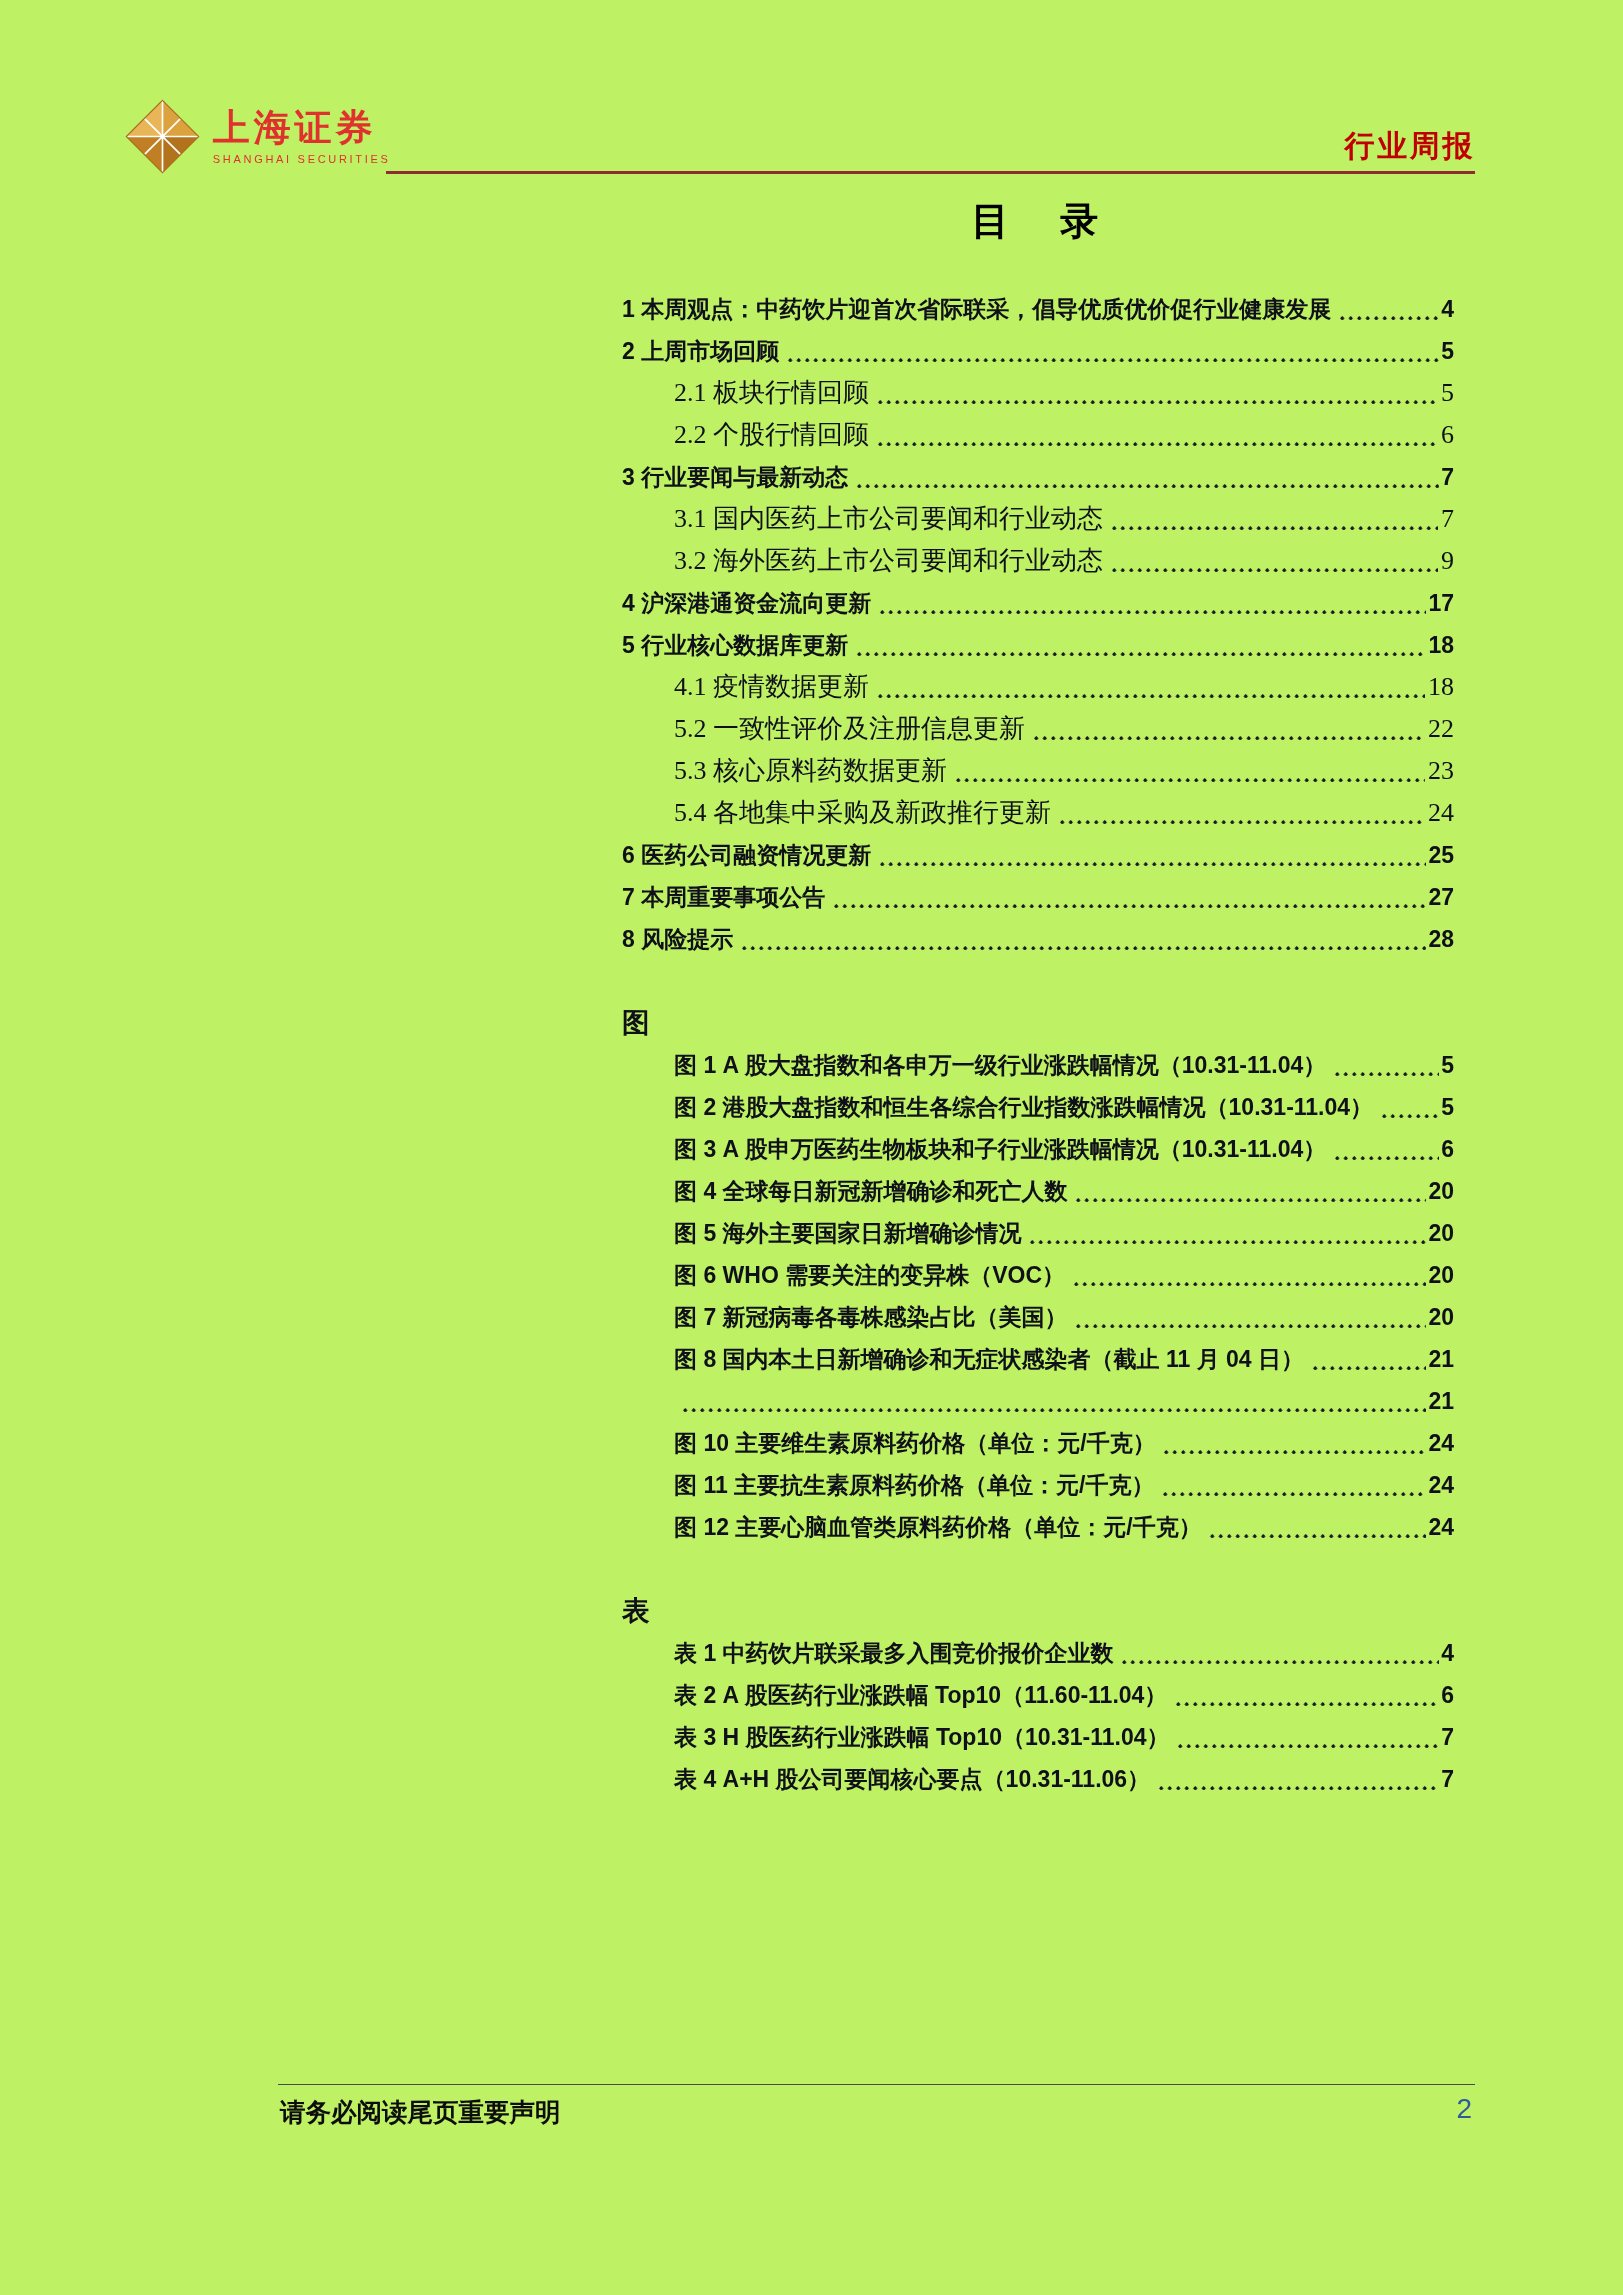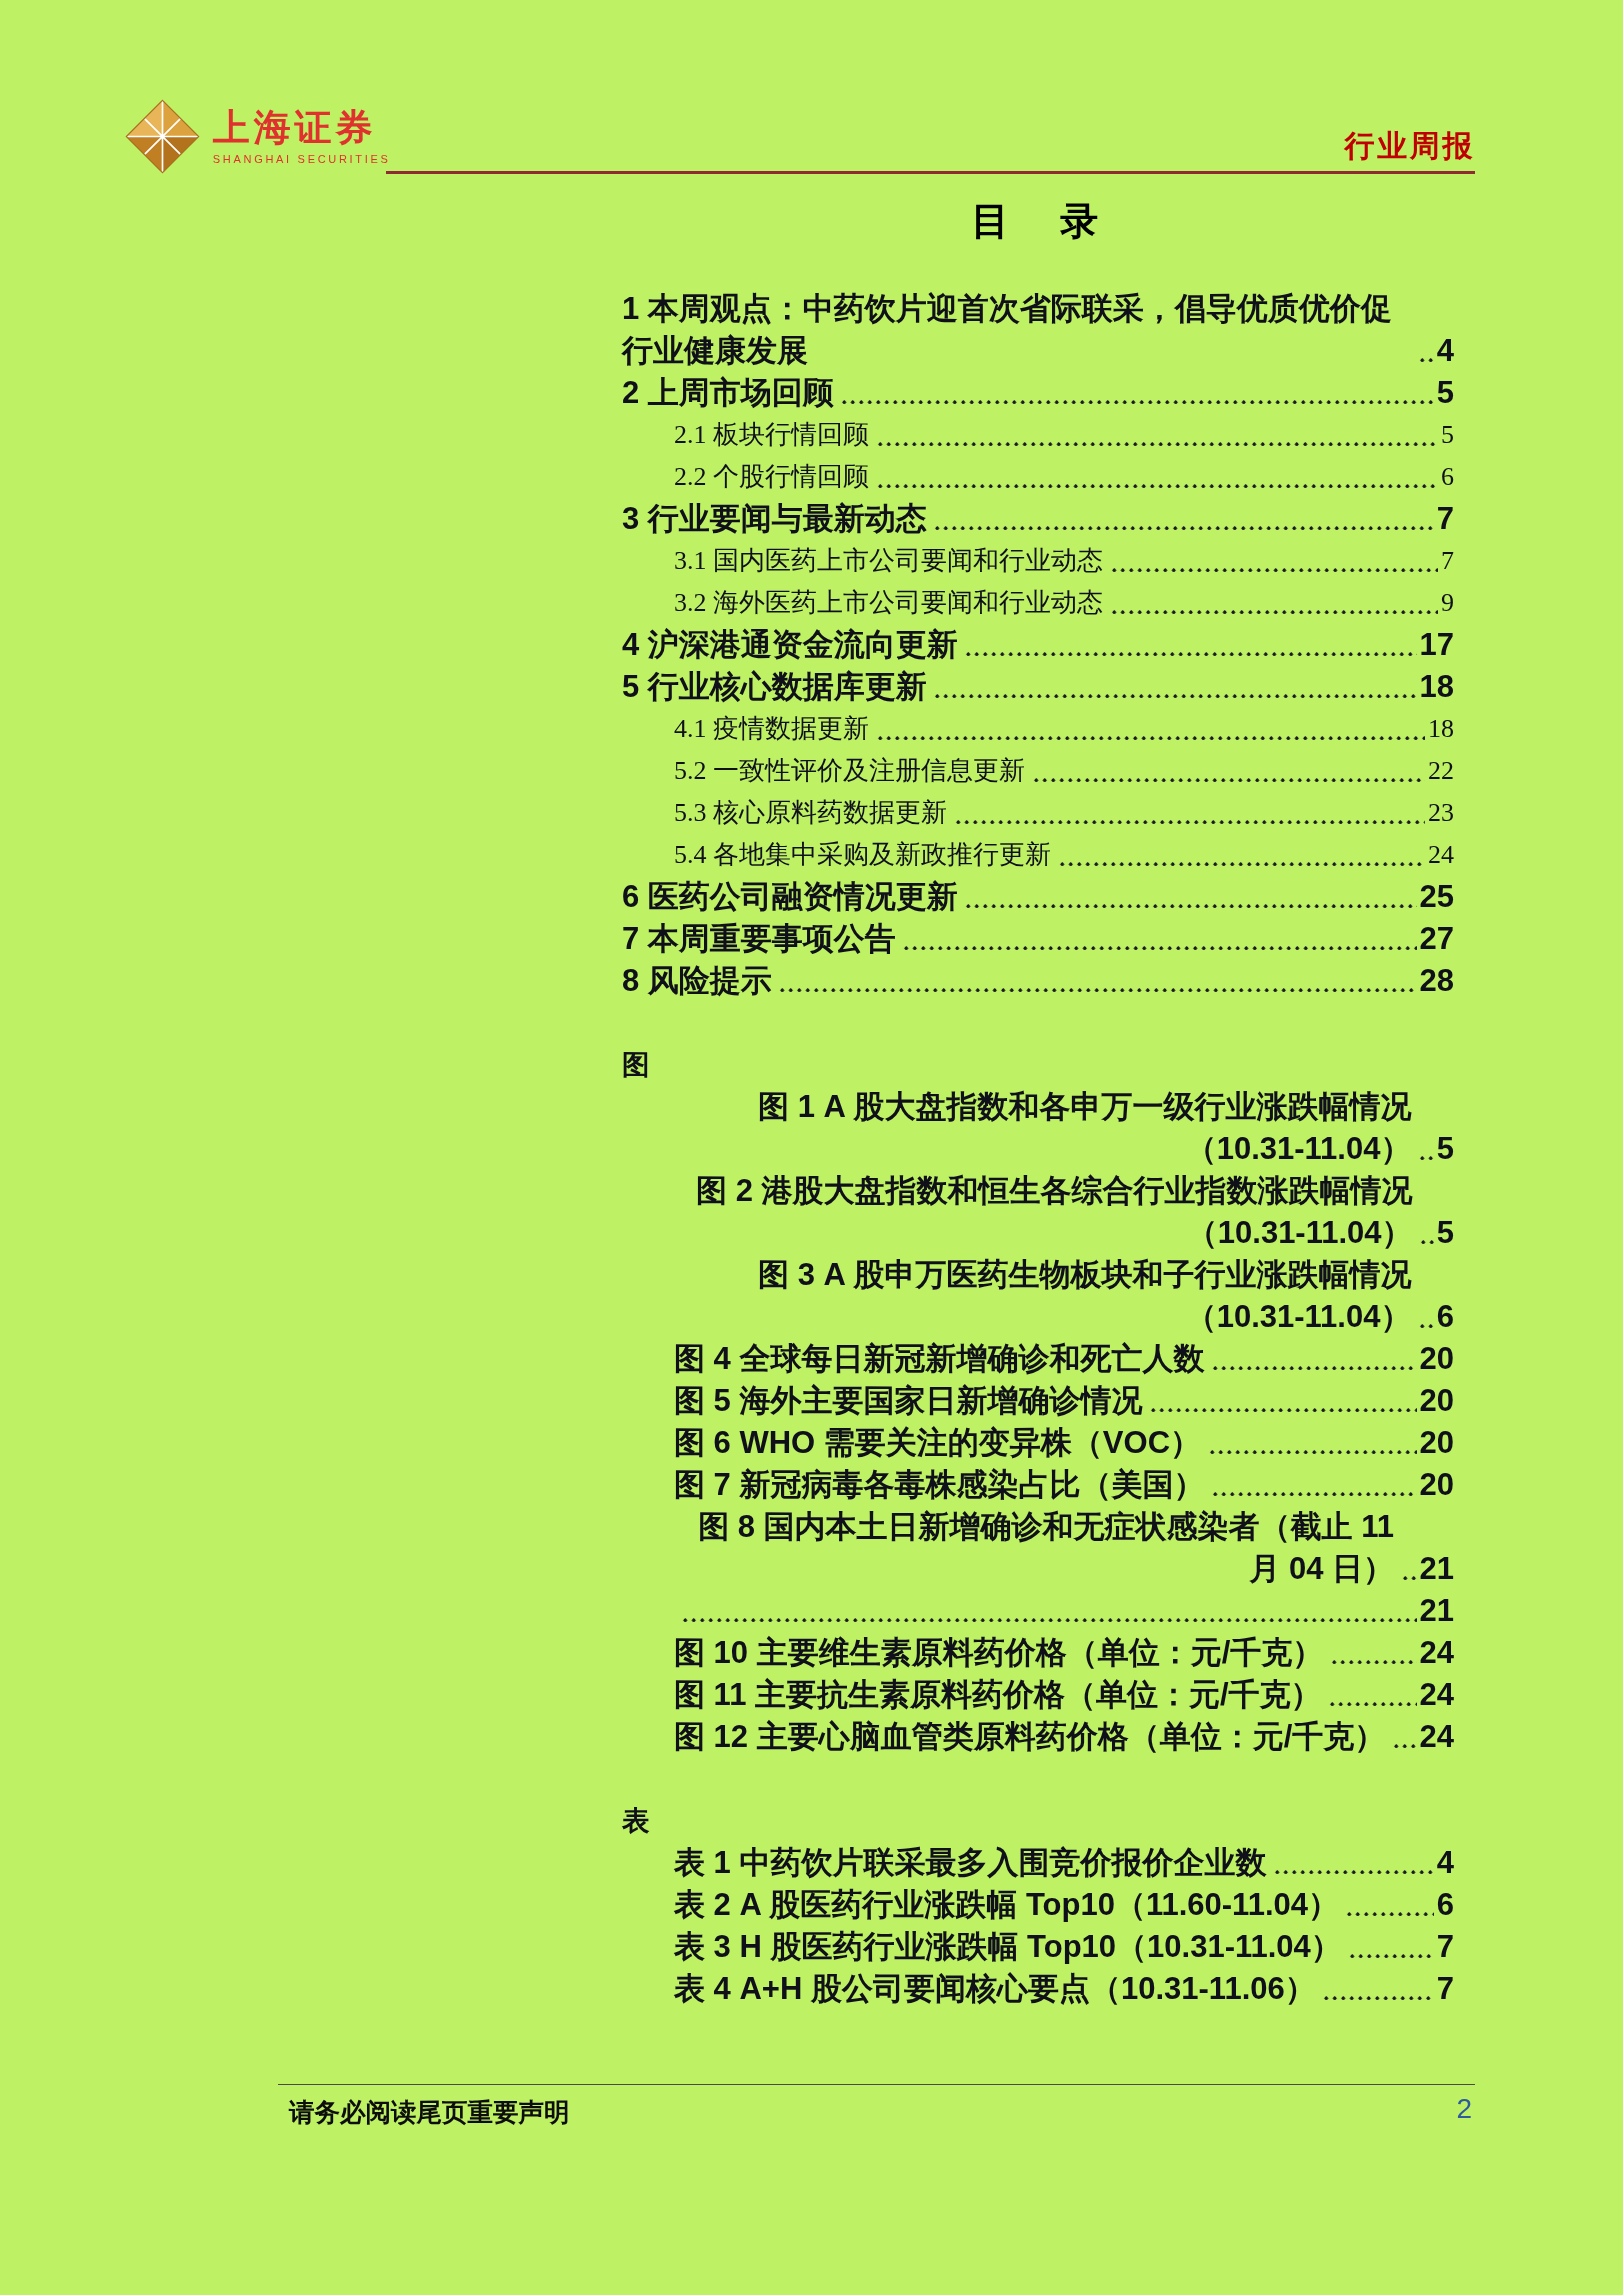--- a/index.html
+++ b/index.html
@@ -32,21 +32,21 @@
   }
 
   
   .toc { position:absolute; top:196px; left:622px; width:832px; }
   .toc-title {
     font-size:38px; font-weight:bold; text-align:center; color:#000;
     letter-spacing:6.5px; margin-bottom:41px; font-family:"Liberation Sans", sans-serif;
   }
   .toc-entry {
     display:flex; align-items:flex-end;
-    font-size:31px; line-height:42px; font-weight:bold; color:var(--text_dark, #10101a);
+    font-size:23px; line-height:42px; font-weight:bold; color:var(--text_dark, #10101a);
   }
   .toc-label { flex:0 1 auto; }
   .toc-leader {
     flex:1 1 19.6px; height:4.6px; align-self:flex-end; margin:0 2.6px 9.8px 6.5px;
     background-image:radial-gradient(circle, #1a1a22 1.8px, transparent 2.1px);
     background-size:8.5px 4.6px; background-repeat:repeat-x; background-position:left center;
   }
   .toc-page { flex:0 0 auto; }
   .toc-entry.level-2 {
     padding-left:52px; font-weight:normal; font-size:26px;
@@ -56,21 +56,21 @@
     margin-top:42px; font-size:27.5px; line-height:42px; font-weight:bold; color:var(--text_dark, #10101a);
   }
   .fig-entry { padding-left:52px; }
   .fig-entry .toc-label { padding-left:54px; text-indent:-54px;text-align:right; }
 
   
   .footer-rule {
     position:absolute; left:278px; right:148px; top:2084px; height:1.3px; background:#4a4a4a;
   }
   .footer-disclaimer {
-    position:absolute; left:289px; top:2095px;
+    position:absolute; left:280px; top:2095px;
     font-size:25.5px; font-weight:bold; color:#0d0d0d;
   }
   .footer-page {
     position:absolute; right:151px; top:2093px;
     font-size:28px; color:var(--footer_page_blue, #2f5b9d);
   }
 </style>
 </head>
 <body>
 

